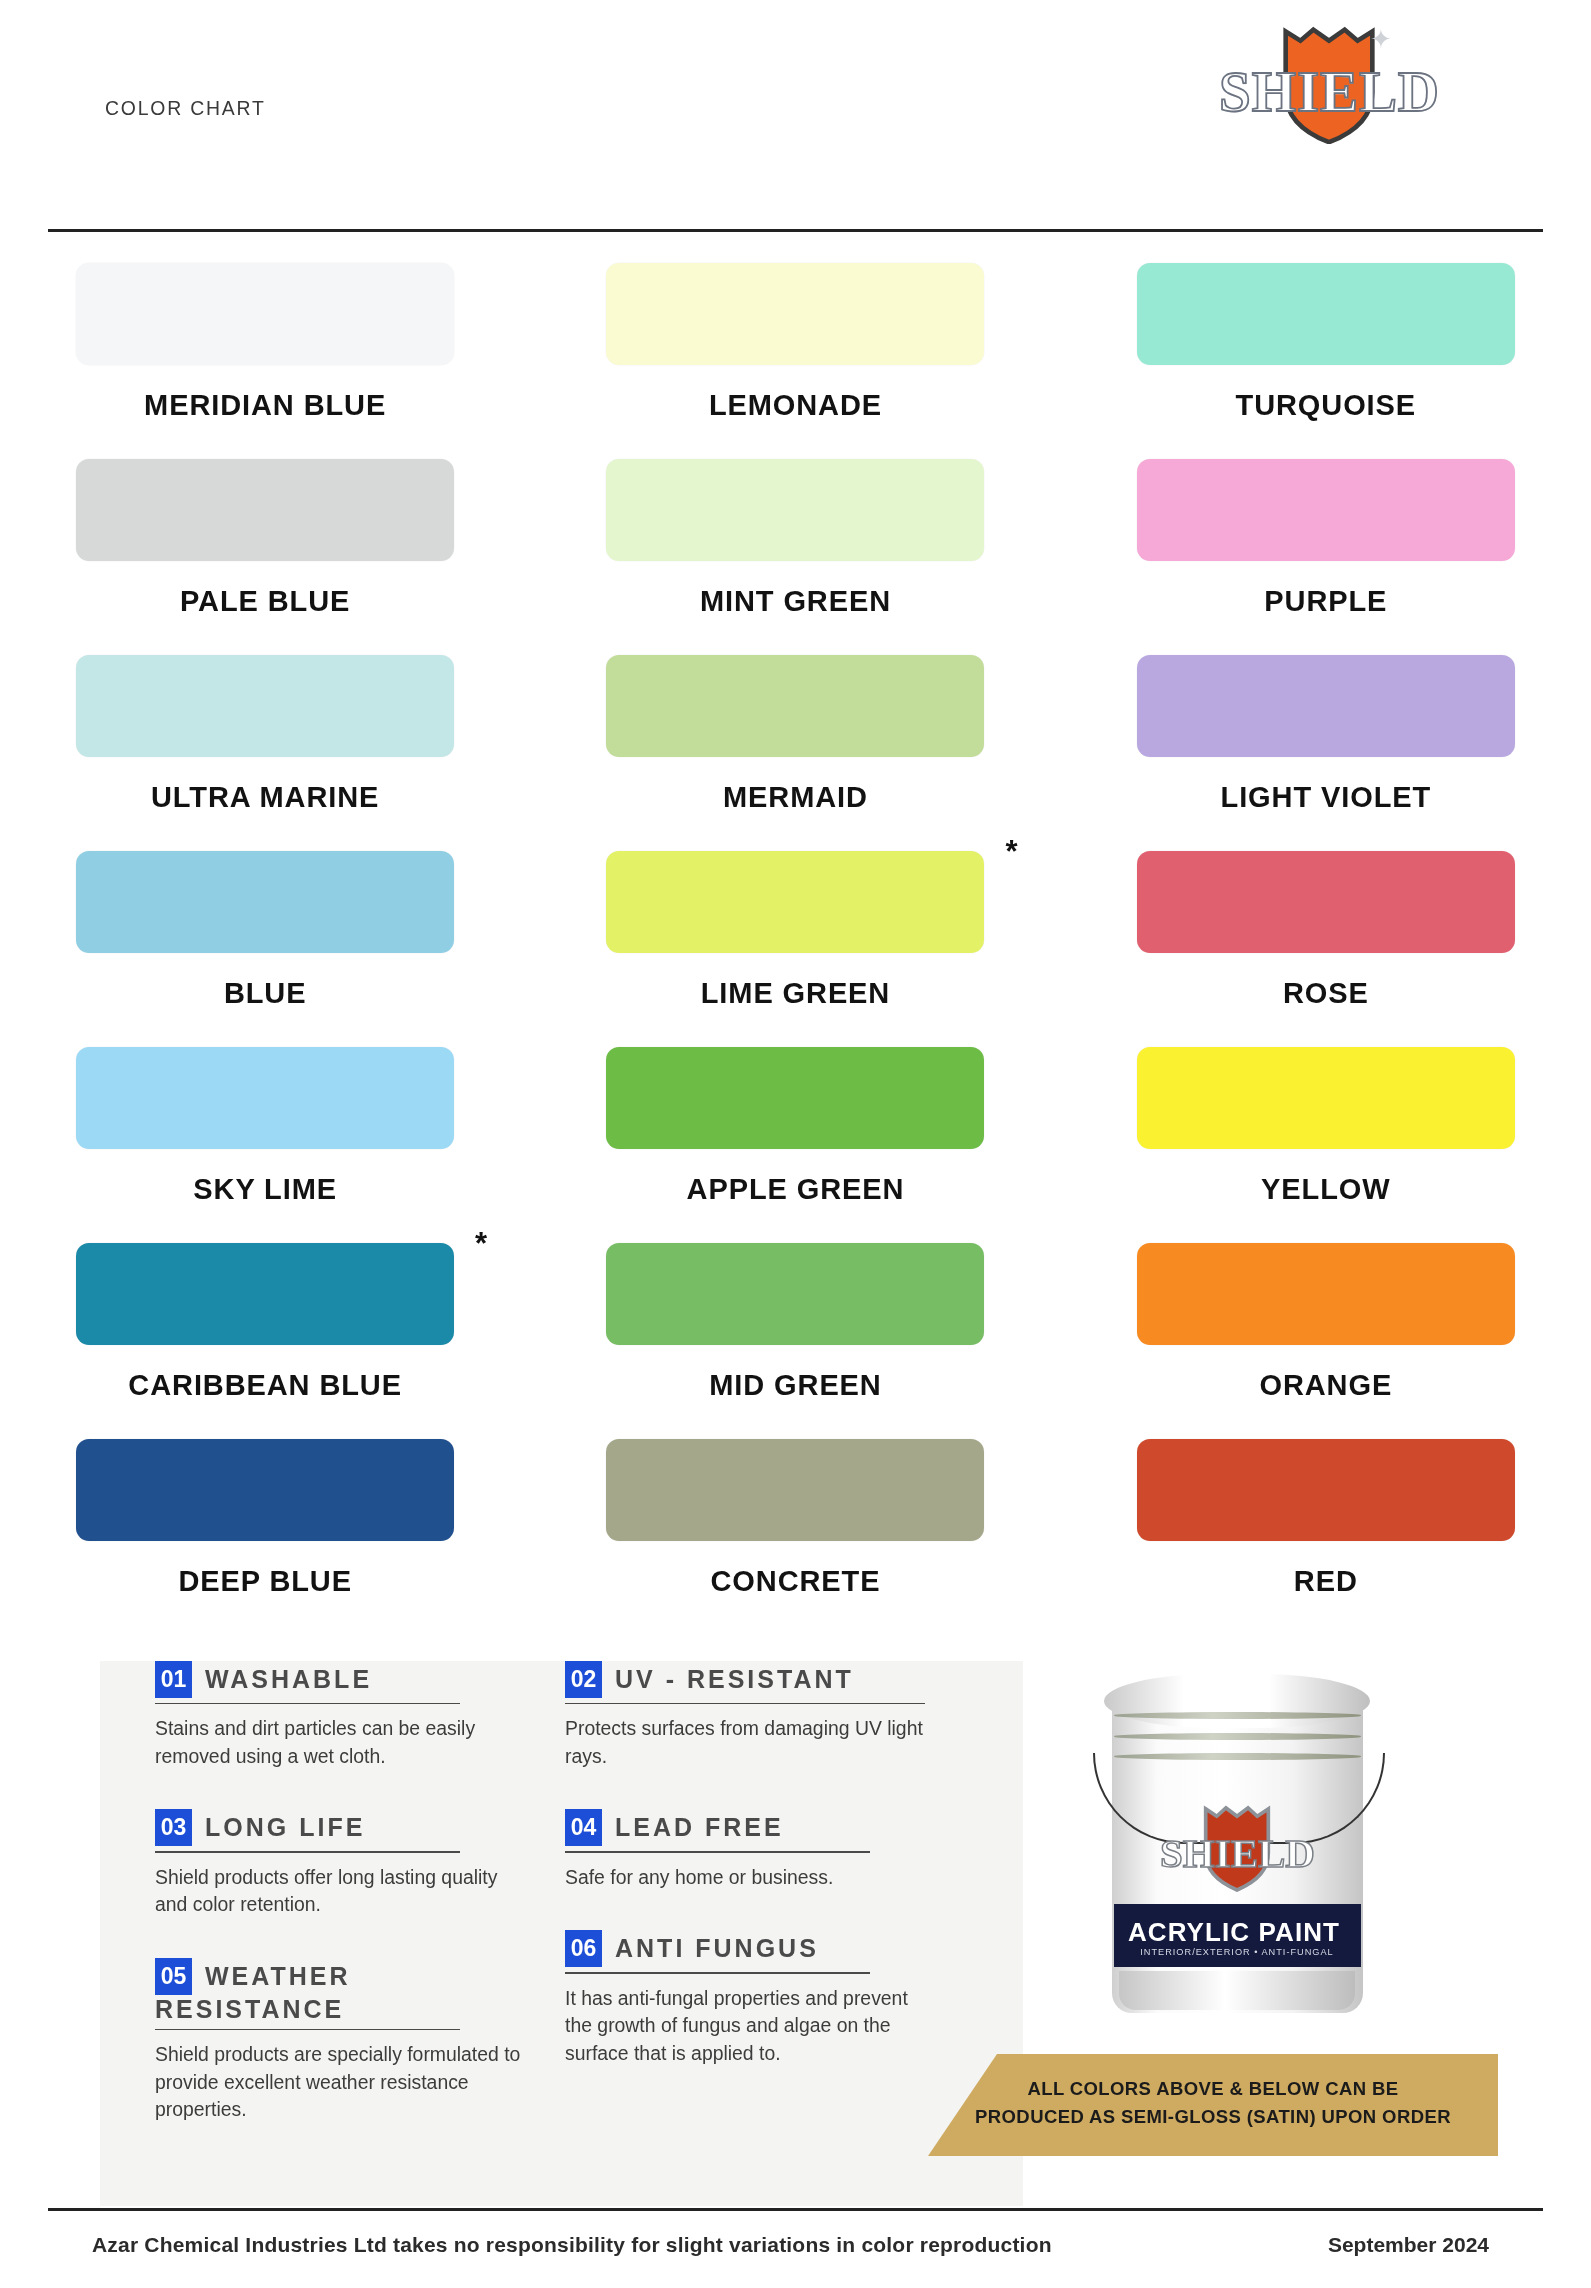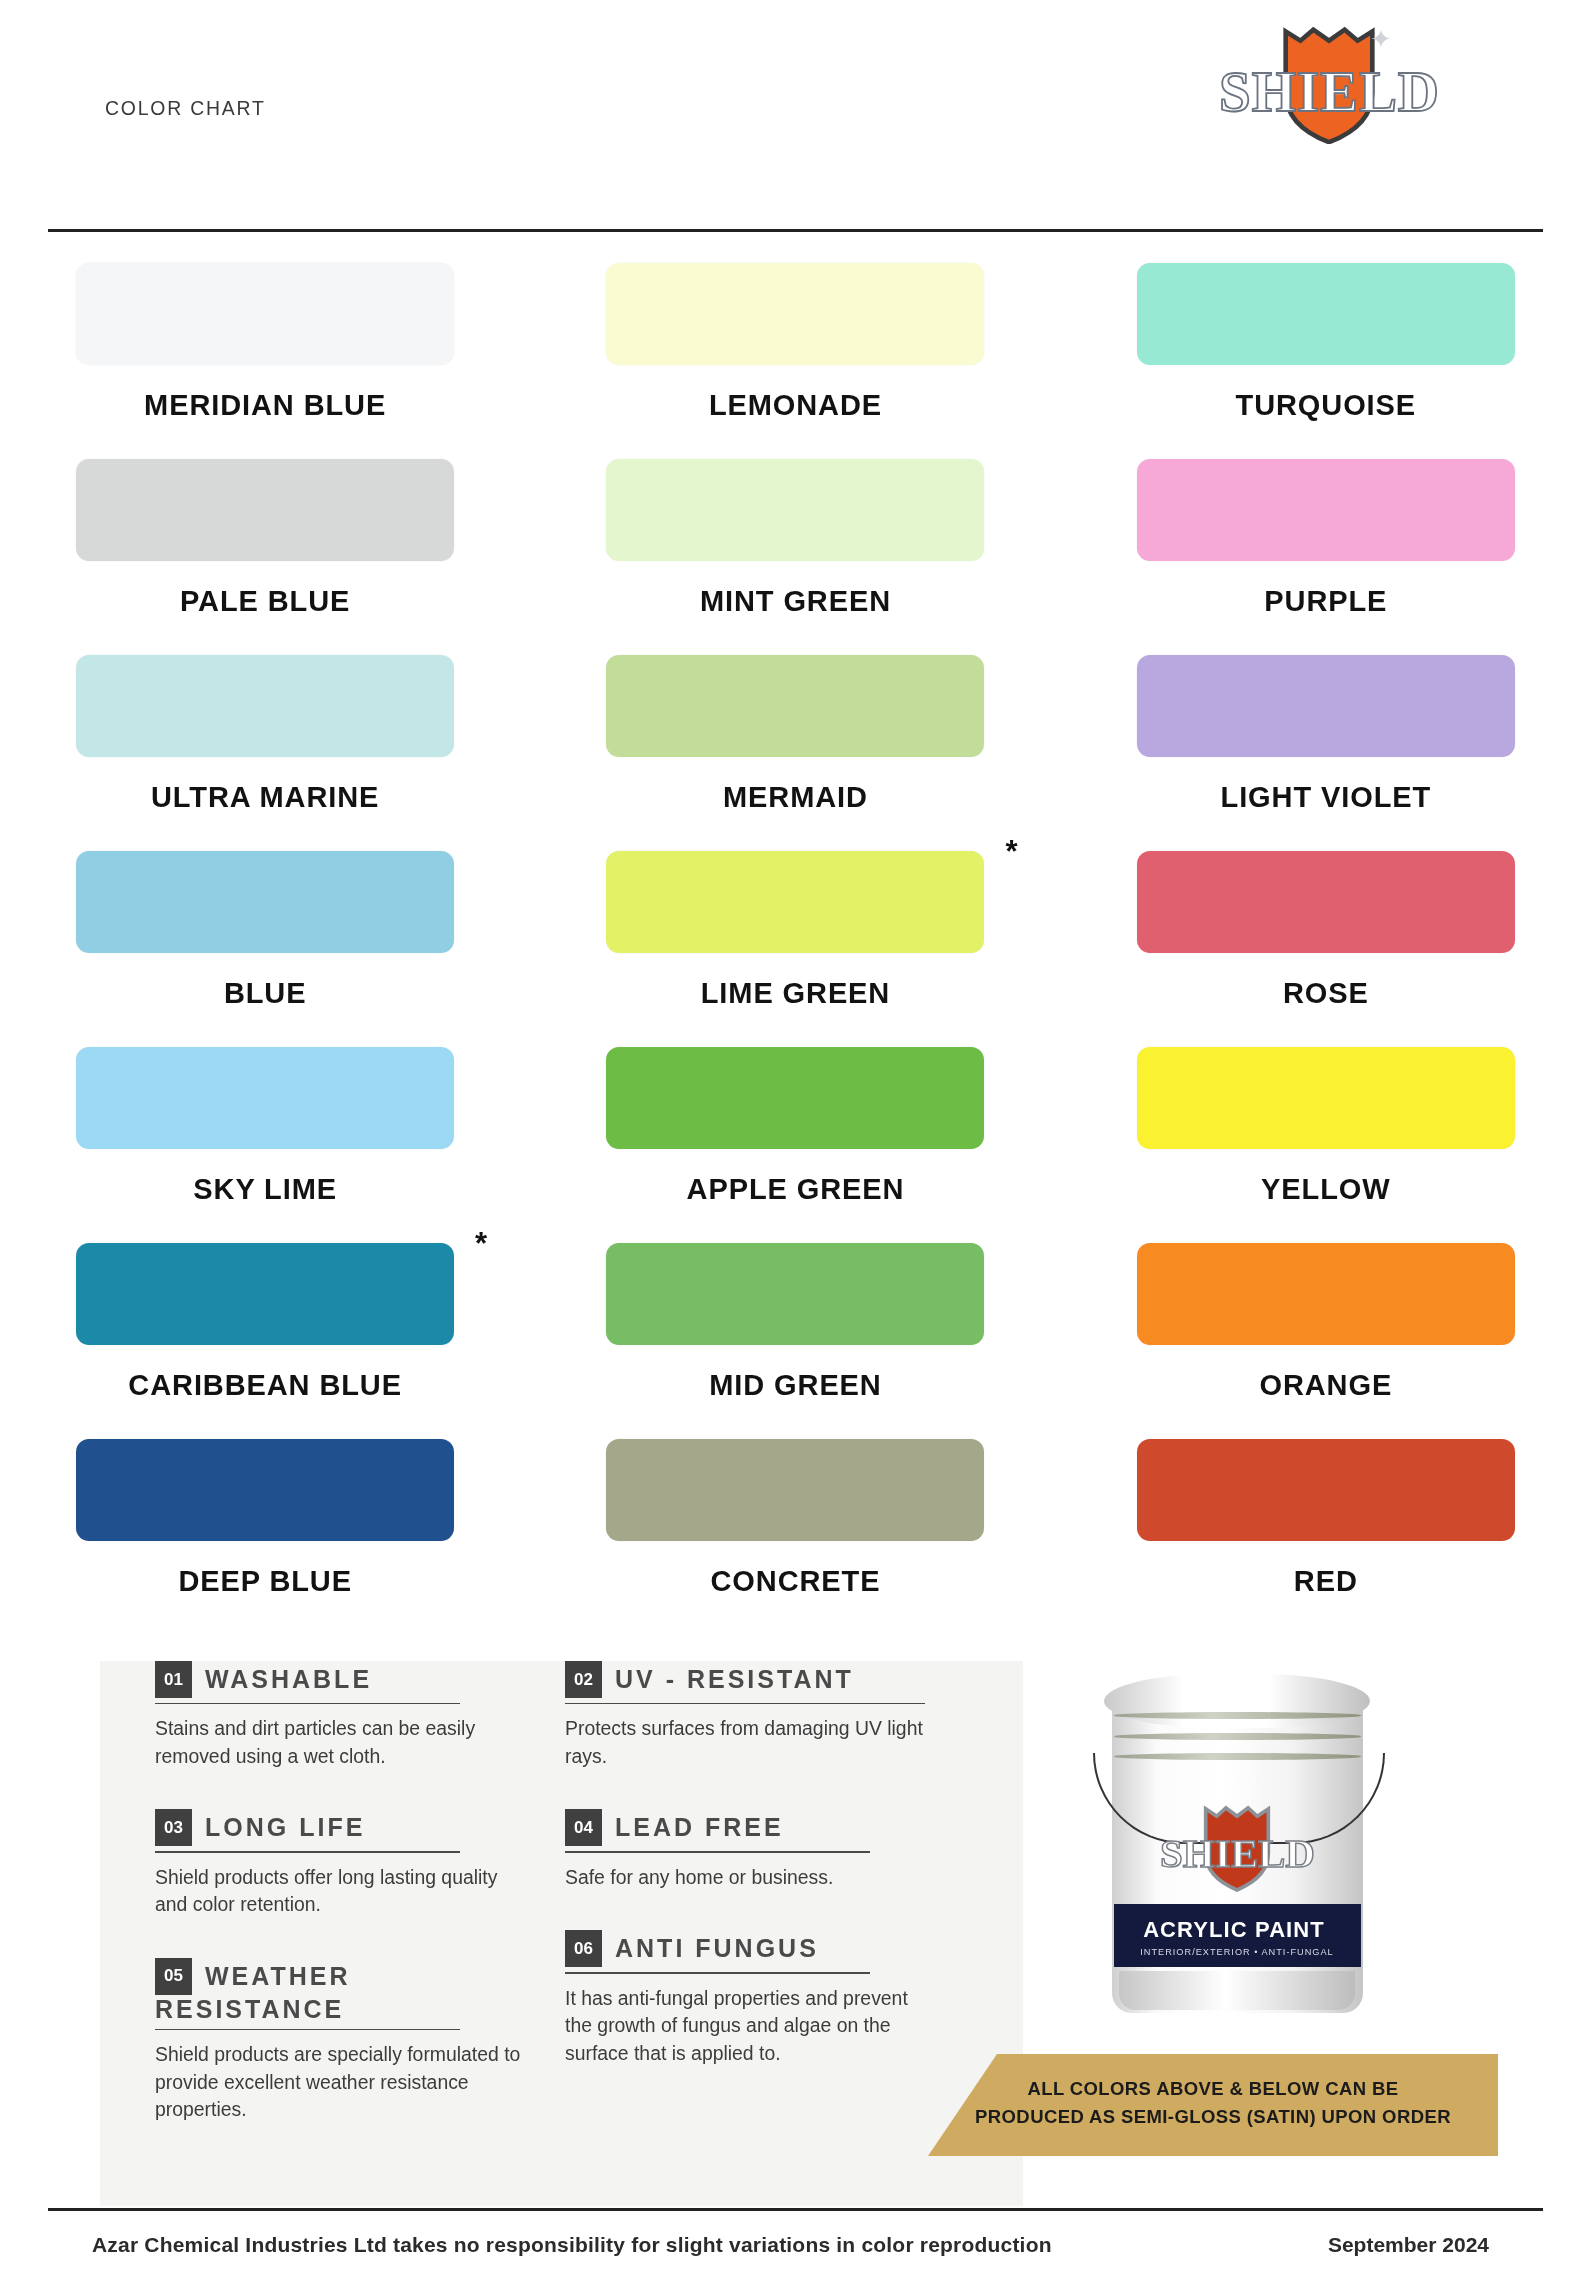--- a/index.html
+++ b/index.html
@@ -70,22 +70,22 @@
     position:absolute;left:100px;top:1661px;
     width:923px;height:545px;
     background:#f4f4f2;
   }
   .feat-col{position:absolute;width:388px;}
   .feat-col.left{left:55px;}
   .feat-col.right{left:465px;}
   .feature{margin-bottom:39px;}
   .feat-head{display:flex;align-items:center;gap:13px;}
   .feat-num{
-    width:37px;height:37px;background:#404040;
-    color:#fff;font-size:17px;font-weight:700;
+    width:37px;height:37px;background:#1d4ed8;
+    color:#fff;font-size:23px;font-weight:700;
     display:flex;align-items:center;justify-content:center;
     flex:0 0 auto;
   }
   .feat-title{
     font-size:25px;font-weight:700;letter-spacing:3px;color:#4a4a4a;
     white-space:nowrap;
   }
   .feat-title2{
     font-size:25px;font-weight:700;letter-spacing:3px;color:#4a4a4a;
     white-space:nowrap;
@@ -122,21 +122,21 @@
     position:absolute;left:28px;top:172px;width:251px;text-align:center;
     font-family:"Liberation Serif",serif;font-size:41px;font-weight:700;
     color:#ffffff;-webkit-text-stroke:1.5px #7a7f86;
   }
   .bucket-band{
     position:absolute;left:29.5px;top:247px;width:247px;height:63px;
     background:#131a3e;
   }
   .bucket-band-text{
     position:absolute;left:29.5px;top:260px;width:241px;text-align:center;
-    font-size:22px;font-weight:700;letter-spacing:1.1px;color:#fff;
+    font-size:26px;font-weight:700;letter-spacing:1.1px;color:#fff;
   }
   .bucket-band-sub{
     position:absolute;left:29.5px;top:290px;width:247px;text-align:center;
     font-size:9.2px;letter-spacing:1px;color:#d9dbe6;
   }
   .bucket-foot{
     position:absolute;left:35px;top:314px;width:236px;height:39px;
     background:linear-gradient(90deg,#c6c6c6,#ffffff 45%,#bdbdbd);
     border-radius:0 0 16.6px 16.6px;
   }

